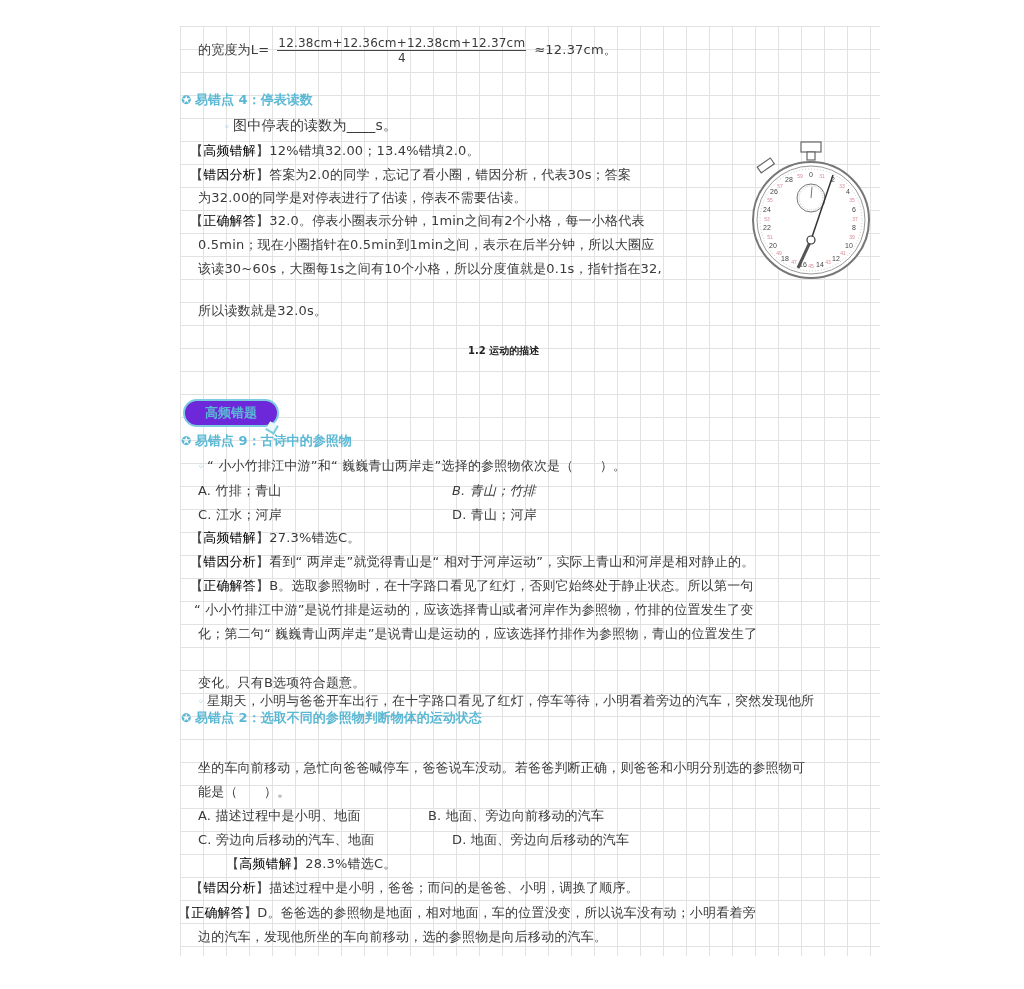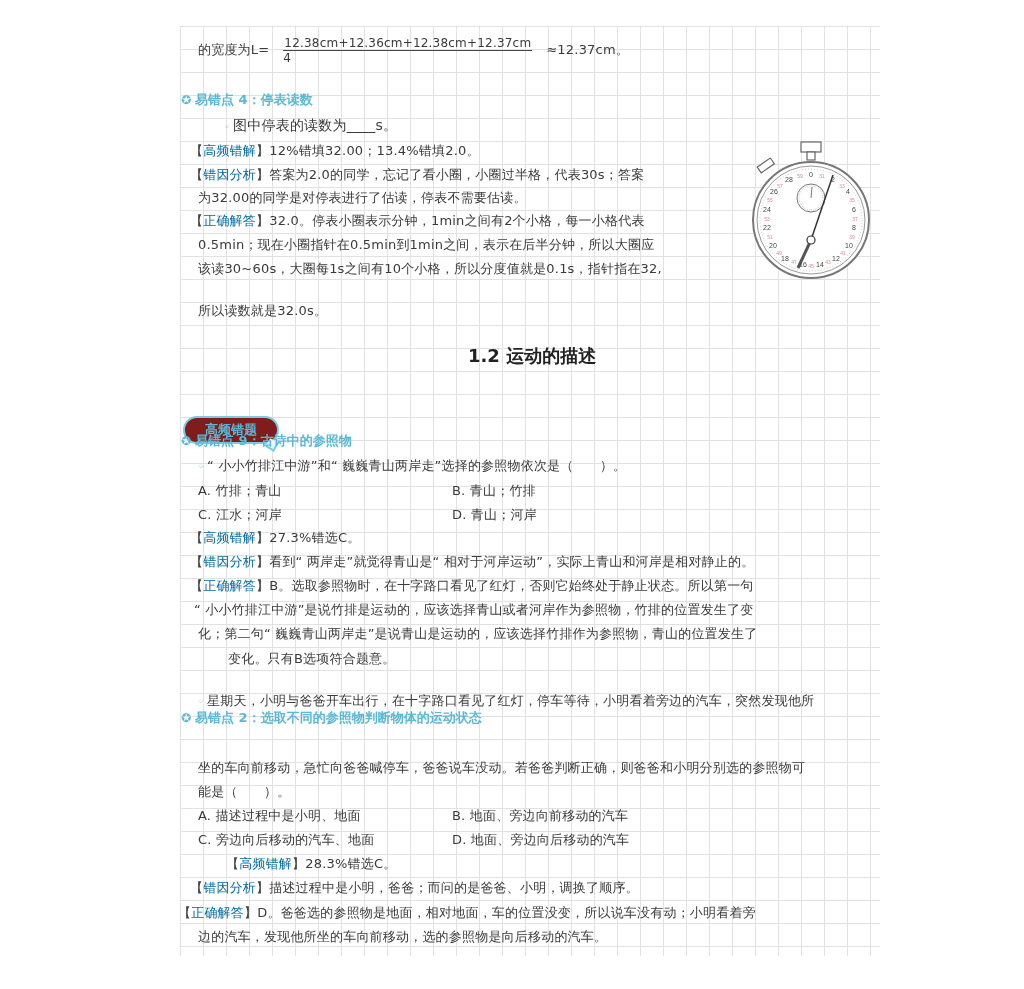--- a/index.html
+++ b/index.html
@@ -11,28 +11,28 @@
       linear-gradient(to right, #e2e2e2 1px, transparent 1px),
       linear-gradient(to bottom, #e2e2e2 1px, transparent 1px);
     background-size:23px 23px;
     background-position:0 0;
   }
   .abs { position:absolute; white-space:nowrap; }
   .txt { font-size:13px; color:#3a3a3a; letter-spacing:0.2px; }
   .heading { font-size:13px; font-weight:bold; color:#5bb8d4; }
   .heading .ico { color:#5bb8d4; margin-right:4px; font-size:12px; }
   .bullet { color:#5bb8d4; font-size:10px; margin-right:3px; }
-  .tag-red { color:#0369a1; }
+  .tag-red { color:#000000; }
   .bracket { color:#444; }
-  .frac { display:inline-block; vertical-align:middle; font-size:12px; margin:0 14px; }
+  .frac { display:inline-block; vertical-align:middle; text-align:center; font-size:12px; margin:0 8px; }
   .frac .num { border-bottom:1px solid #444; padding:0 1px; display:block; }
   .frac .den { display:block; }
-  .section-title { font-size:18px; font-weight:bold; color:#222; }
-  .badge { position:absolute; left:183px; top:416px; width:92px; height:24px;
-           border:2px solid #7ccbe0; border-radius:14px; background:#7f1d1d;
+  .section-title { font-size:10px; font-weight:bold; color:#222; }
+  .badge { position:absolute; left:183px; top:399px; width:92px; height:24px;
+           border:2px solid #7ccbe0; border-radius:14px; background:#6d28d9;
            color:#5bb8d4; font-weight:bold; font-size:13px; text-align:center; line-height:24px; }
   .badge:after { content:""; position:absolute; left:82px; top:22px; width:8px; height:8px;
            border-right:2px solid #7ccbe0; border-bottom:2px solid #7ccbe0; background:#eaf7fb;
            transform:rotate(30deg); }
   .stopwatch { position:absolute; left:748px; top:140px; }
 </style>
 </head>
 <body>
 
 <div class="grid"></div>
@@ -44,21 +44,21 @@
 <div class="abs heading" style="left:181px; top:91px;">
   <span class="ico">✪</span><span>易错点 4：停表读数</span>
 </div>
 <div class="abs txt" style="left:198px; top:117px; font-size:14px;margin-left:26px;">
   <span class="bullet">◦</span><span>图中停表的读数为____s。</span>
 </div>
 <div class="abs txt" style="left:190px; top:142px;">
   <span class="bracket">【</span><span class="tag-red">高频错解</span><span class="bracket">】</span><span>12%错填32.00；13.4%错填2.0。</span>
 </div>
 <div class="abs txt" style="left:190px; top:166px;">
-  <span class="bracket">【</span><span class="tag-red">错因分析</span><span class="bracket">】</span><span>答案为2.0的同学，忘记了看小圈，小圈过半格，代表30s；答案</span>
+  <span class="bracket">【</span><span class="tag-red">错因分析</span><span class="bracket">】</span><span>答案为2.0的同学，忘记了看小圈，错因分析，代表30s；答案</span>
 </div>
 <div class="abs txt" style="left:198px; top:189px;">为32.00的同学是对停表进行了估读，停表不需要估读。</div>
 <div class="abs txt" style="left:190px; top:212px;">
   <span class="bracket">【</span><span class="tag-red">正确解答</span><span class="bracket">】</span><span>32.0。停表小圈表示分钟，1min之间有2个小格，每一小格代表</span>
 </div>
 <div class="abs txt" style="left:198px; top:236px;">0.5min；现在小圈指针在0.5min到1min之间，表示在后半分钟，所以大圈应</div>
 <div class="abs txt" style="left:198px; top:260px;">该读30~60s，大圈每1s之间有10个小格，所以分度值就是0.1s，指针指在32,</div>
 <div class="abs txt" style="left:198px; top:284px;margin-top:18px;">所以读数就是32.0s。</div>
 
 <svg class="stopwatch" width="124" height="145" viewBox="0 0 124 145">
@@ -116,46 +116,46 @@
 
 <div class="badge"><span>高频错题</span></div>
 
 <div class="abs heading" style="left:181px; top:432px;">
   <span class="ico">✪</span><span>易错点 9：古诗中的参照物</span>
 </div>
 <div class="abs txt" style="left:198px; top:457px;">
   <span class="bullet">◦</span><span>“ 小小竹排江中游”和“ 巍巍青山两岸走”选择的参照物依次是（　　）。</span>
 </div>
 <div class="abs txt" style="left:198px; top:482px;">A. 竹排；青山</div>
-<div class="abs txt" style="left:452px; top:482px;">B. 青山；竹排</div>
+<div class="abs txt" style="left:452px; top:482px;font-style:italic;">B. 青山；竹排</div>
 <div class="abs txt" style="left:198px; top:506px;">C. 江水；河岸</div>
 <div class="abs txt" style="left:452px; top:506px;">D. 青山；河岸</div>
 <div class="abs txt" style="left:190px; top:529px;">
   <span class="bracket">【</span><span class="tag-red">高频错解</span><span class="bracket">】</span><span>27.3%错选C。</span>
 </div>
 <div class="abs txt" style="left:190px; top:553px;">
   <span class="bracket">【</span><span class="tag-red">错因分析</span><span class="bracket">】</span><span>看到“ 两岸走”就觉得青山是“ 相对于河岸运动”，实际上青山和河岸是相对静止的。</span>
 </div>
 <div class="abs txt" style="left:190px; top:577px;">
   <span class="bracket">【</span><span class="tag-red">正确解答</span><span class="bracket">】</span><span>B。选取参照物时，在十字路口看见了红灯，否则它始终处于静止状态。所以第一句</span>
 </div>
 <div class="abs txt" style="left:194px; top:601px;">“ 小小竹排江中游”是说竹排是运动的，应该选择青山或者河岸作为参照物，竹排的位置发生了变</div>
 <div class="abs txt" style="left:198px; top:625px;">化；第二句“ 巍巍青山两岸走”是说青山是运动的，应该选择竹排作为参照物，青山的位置发生了</div>
-<div class="abs txt" style="left:198px; top:650px;margin-left:30px;">变化。只有B选项符合题意。</div>
+<div class="abs txt" style="left:198px; top:674px;">变化。只有B选项符合题意。</div>
 
 <div class="abs heading" style="left:181px; top:709px;">
   <span class="ico">✪</span><span>易错点 2：选取不同的参照物判断物体的运动状态</span>
 </div>
 <div class="abs txt" style="left:198px; top:692px;">
   <span class="bullet">◦</span><span>星期天，小明与爸爸开车出行，在十字路口看见了红灯，停车等待，小明看着旁边的汽车，突然发现他所</span>
 </div>
 <div class="abs txt" style="left:198px; top:759px;">坐的车向前移动，急忙向爸爸喊停车，爸爸说车没动。若爸爸判断正确，则爸爸和小明分别选的参照物可</div>
 <div class="abs txt" style="left:198px; top:783px;">能是（　　）。</div>
 <div class="abs txt" style="left:198px; top:807px;">A. 描述过程中是小明、地面</div>
-<div class="abs txt" style="left:452px; top:807px;text-align:center;">B. 地面、旁边向前移动的汽车</div>
+<div class="abs txt" style="left:428px; top:807px;text-align:center;">B. 地面、旁边向前移动的汽车</div>
 <div class="abs txt" style="left:198px; top:831px;">C. 旁边向后移动的汽车、地面</div>
 <div class="abs txt" style="left:452px; top:831px;">D. 地面、旁边向后移动的汽车</div>
 <div class="abs txt" style="left:190px; top:855px;margin-left:36px;">
   <span class="bracket">【</span><span class="tag-red">高频错解</span><span class="bracket">】</span><span>28.3%错选C。</span>
 </div>
 <div class="abs txt" style="left:190px; top:879px;">
   <span class="bracket">【</span><span class="tag-red">错因分析</span><span class="bracket">】</span><span>描述过程中是小明，爸爸；而问的是爸爸、小明，调换了顺序。</span>
 </div>
 <div class="abs txt" style="left:178px; top:904px;">
   <span class="bracket">【</span><span class="tag-red">正确解答</span><span class="bracket">】</span><span>D。爸爸选的参照物是地面，相对地面，车的位置没变，所以说车没有动；小明看着旁</span>

